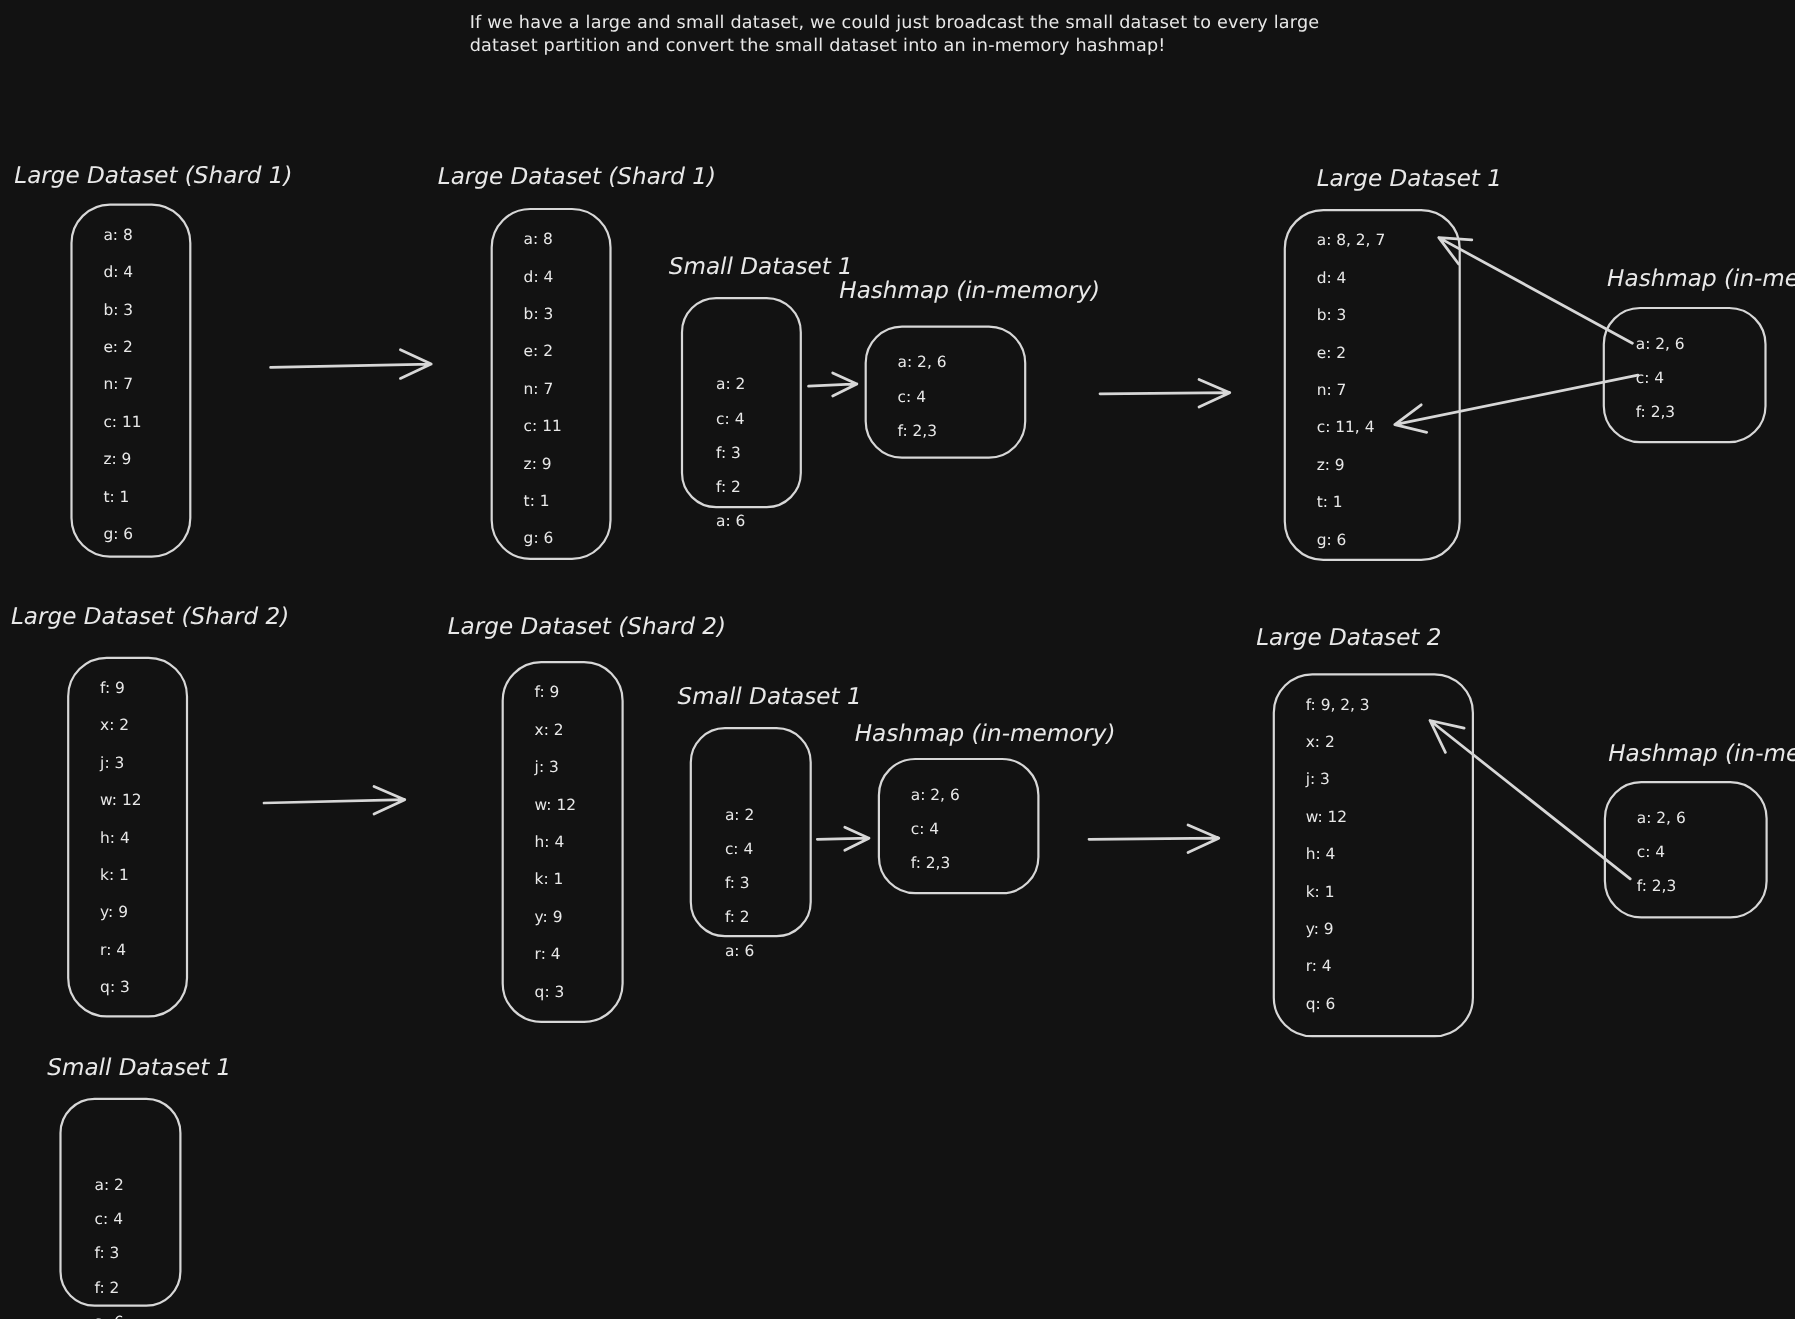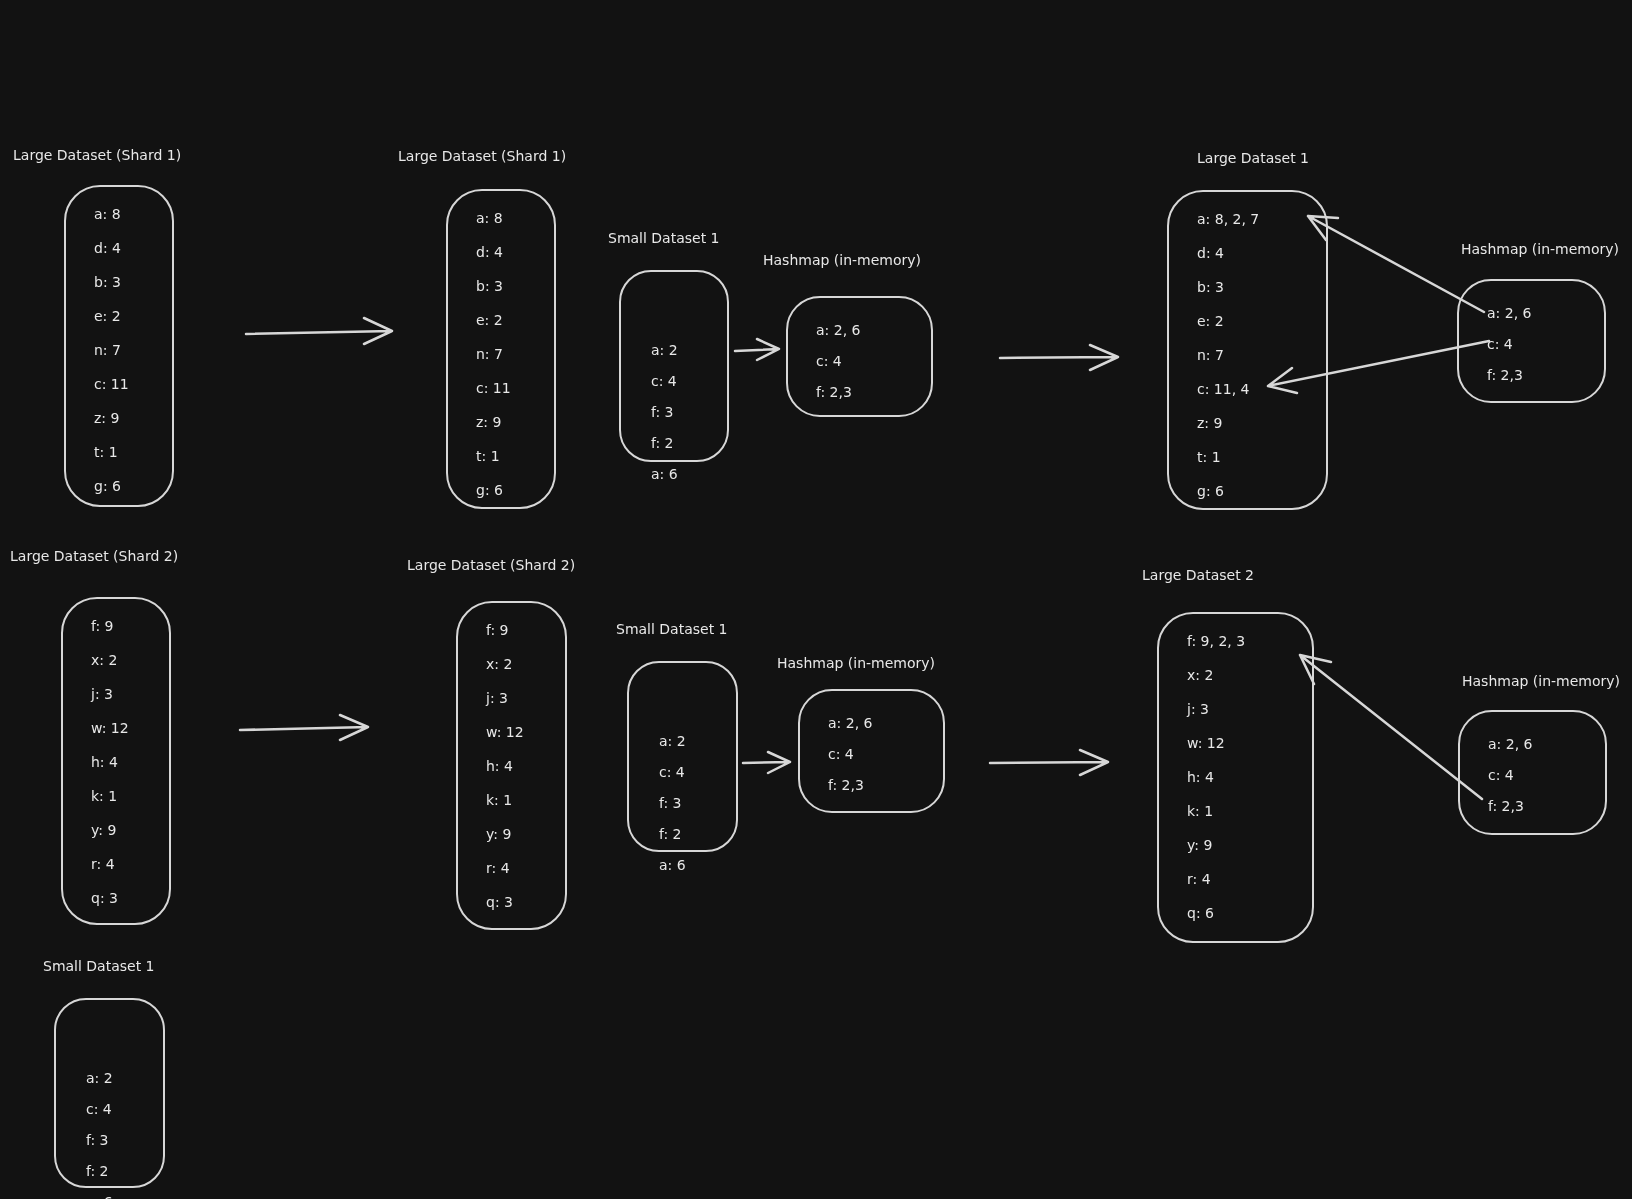--- a/index.html
+++ b/index.html
@@ -14,21 +14,21 @@
     font-size:16px; line-height:21px; letter-spacing:.2px;
     color:var(--text,#ececec); white-space:nowrap;
   }
   .node { position:absolute; }
   .box {
     position:absolute; inset:0; box-sizing:border-box;
     border:2.5px solid var(--stroke,#d7d7d7);
   }
   .node-label {
     position:absolute; white-space:nowrap;
-    font-size:14px; color:var(--text,#e6e6e6);
+    font-size:21px; color:var(--text,#e6e6e6);font-style:italic;
   }
   .items { position:absolute; inset:0; font-size:14px; }
   .items div { white-space:nowrap; }
 
   .t-lg  .box { border-radius:36px; }
   .t-lg  .items { padding:12px 4px 0 30px; line-height:34px; }
   .t-sm  .box { border-radius:32px; }
   .t-sm  .items { padding:20px 4px 4px 32px; line-height:31px;margin-top:45px; }
   .t-hash .box { border-radius:34px; }
   .t-hash .items { padding:19px 4px 0 30px; line-height:31px; }
@@ -47,39 +47,41 @@
   #n-hashmap-row1-right { left:1457px; top:279px; width:149px; height:124px; }
   #n-hashmap-row1-right .node-label { left:4px; top:-38px; }
   #n-ld-shard2-left { left:61px; top:597px; width:110px; height:328px; }
   #n-ld-shard2-left .node-label { left:-51px; top:-49px; }
   #n-ld-shard2-mid { left:456px; top:601px; width:111px; height:329px; }
   #n-ld-shard2-mid .node-label { left:-49px; top:-44px; }
   #n-sd1-row2 { left:627px; top:661px; width:111px; height:191px; }
   #n-sd1-row2 .node-label { left:-11px; top:-40px; }
   #n-hashmap-row2-mid { left:798px; top:689px; width:147px; height:124px; }
   #n-hashmap-row2-mid .node-label { left:-21px; top:-34px; }
-  #n-ld2-right { left:1157px; top:612px; width:157px; height:331px; }
+  #n-ld2-right { left:1157px; top:612px; width:183px; height:331px; }
   #n-ld2-right .node-label { left:-15px; top:-45px; }
   #n-hashmap-row2-right { left:1458px; top:710px; width:149px; height:125px; }
   #n-hashmap-row2-right .node-label { left:4px; top:-37px; }
   #n-sd1-bottom { left:54px; top:998px; width:111px; height:190px; }
   #n-sd1-bottom .node-label { left:-11px; top:-40px; }
 
   svg.arrows { position:absolute; left:0; top:0; }
   svg.arrows path {
     stroke:var(--stroke,#d7d7d7); stroke-width:2.5;
     fill:none; stroke-linecap:round; stroke-linejoin:round;
   }
 </style>
 </head>
 <body>
 
 <div class="canvas">
 
   <div class="caption">
+    <div>If we have a large and small dataset, we could just broadcast the small dataset to every large</div>
+    <div>dataset partition and convert the small dataset into an in-memory hashmap!</div>
   </div>
 
   <div class="node t-lg" id="n-ld-shard1-left">
     <div class="node-label">Large Dataset (Shard 1)</div>
     <div class="box"></div>
     <div class="items">
         <div>a: 8</div>
         <div>d: 4</div>
         <div>b: 3</div>
         <div>e: 2</div>

